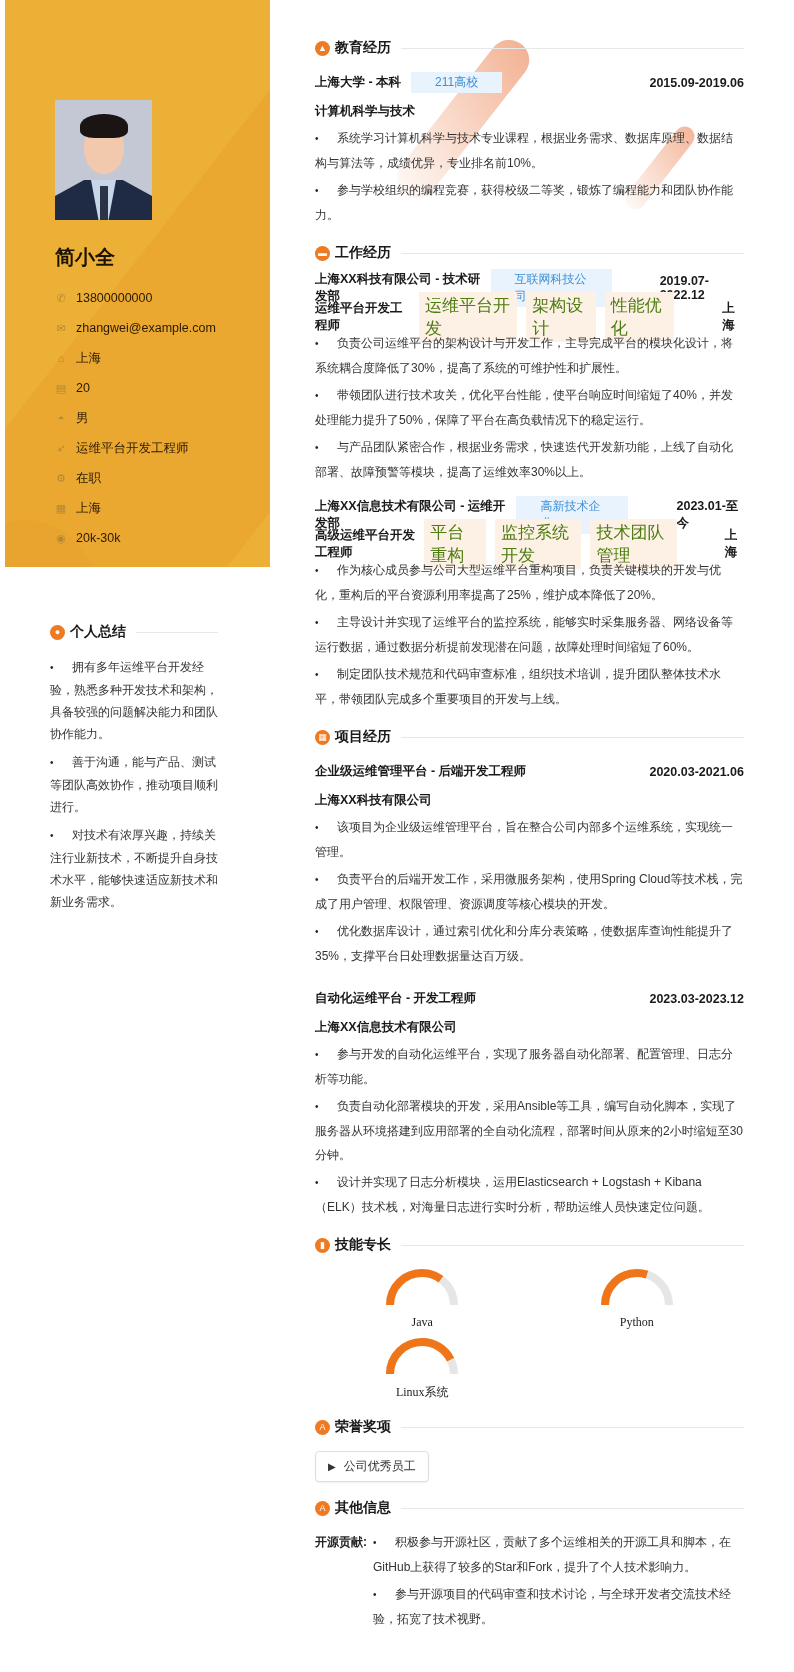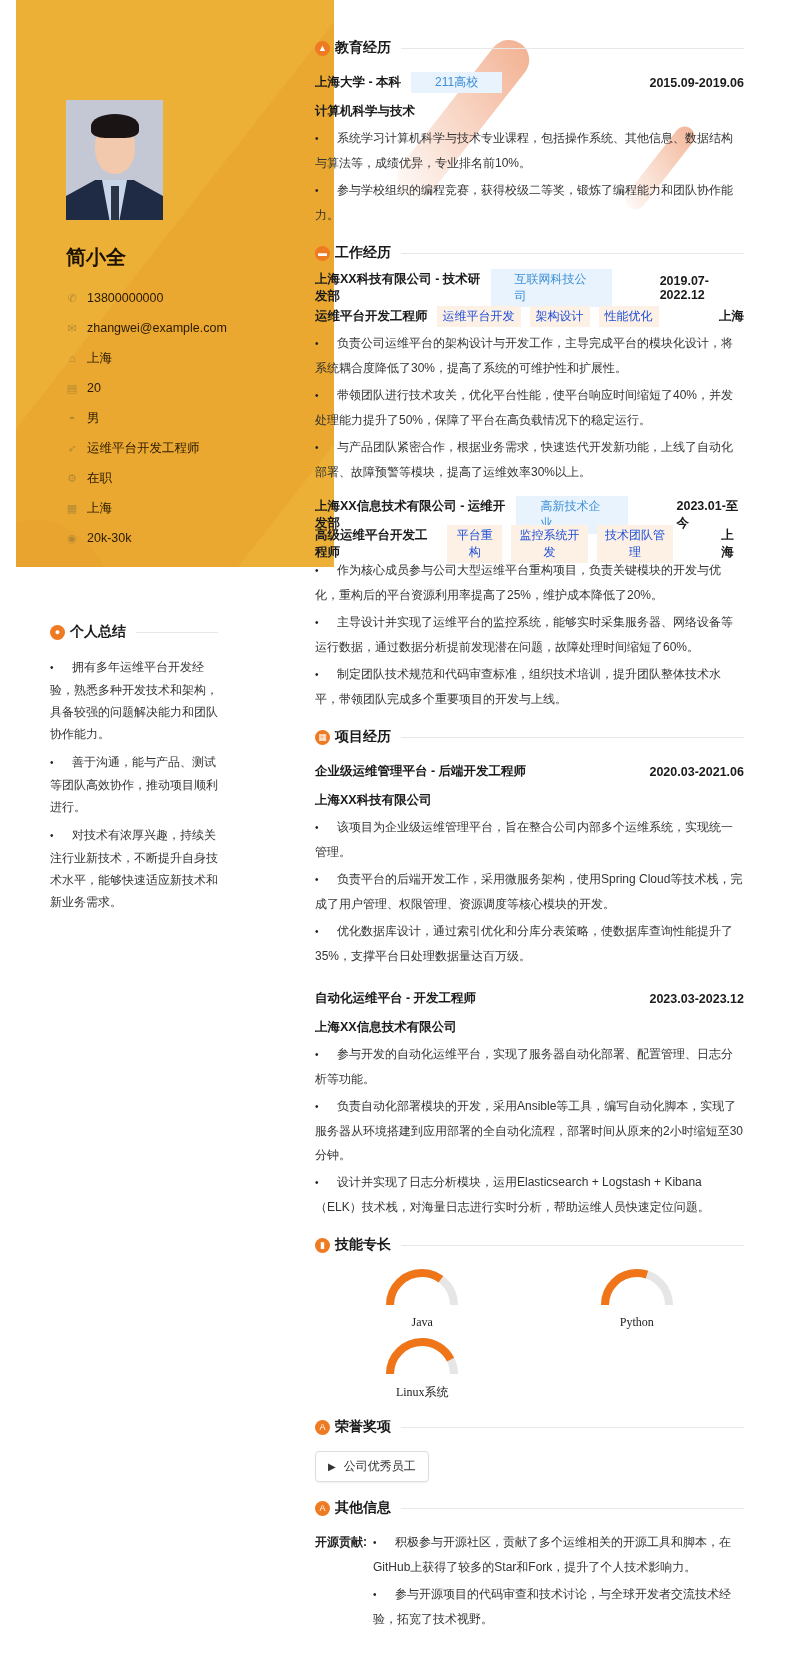--- a/index.html
+++ b/index.html
@@ -1,18 +1,18 @@
 <!DOCTYPE html>
 <html><head>
 <meta charset="utf-8">
 <style>
 *{box-sizing:border-box;margin:0;padding:0;}
 html,body{width:794px;background:#fff;}
 body{font-family:"Liberation Sans","DejaVu Sans",sans-serif;color:#222;font-size:12px;position:relative;width:794px;height:1672px;overflow:hidden;}
-.sidebar-top{position:absolute;left:16px;top:0;width:318px;height:567px;background:#ecb036;overflow:hidden;}
+.sidebar-top{position:absolute;left:5px;top:0;width:265px;height:567px;background:#ecb036;overflow:hidden;}
 .sidebar-top .stripe1{position:absolute;left:120px;top:-60px;width:260px;height:760px;background:#e9a22b;transform:rotate(38deg);opacity:.55;}
 .sidebar-top .stripe2{position:absolute;left:-60px;top:520px;width:160px;height:200px;background:#e7a02e;border-radius:50%;opacity:.5;}
 .photo{position:absolute;left:50px;top:100px;width:97px;height:120px;background:#c3c8d4;overflow:hidden;}
 .photo .suit{position:absolute;left:0;bottom:0;width:97px;height:40px;background:#1f2a44;clip-path:polygon(0 40%,30% 0,70% 0,100% 40%,100% 100%,0 100%);}
 .photo .shirt{position:absolute;left:36px;bottom:0;width:25px;height:40px;background:#c8d6ea;clip-path:polygon(0 0,100% 0,70% 100%,30% 100%);}
 .photo .tie{position:absolute;left:45px;bottom:0;width:8px;height:34px;background:#2b3346;}
 .photo .face{position:absolute;left:29px;top:22px;width:40px;height:52px;background:#f2c9ad;border-radius:45% 45% 48% 48%;}
 .photo .hair{position:absolute;left:25px;top:14px;width:48px;height:24px;background:#1a1414;border-radius:50% 50% 30% 30%;}
 .name{position:absolute;left:50px;top:244px;font-size:20px;font-weight:bold;color:#1c1204;}
 .contacts{position:absolute;left:50px;top:283px;}
@@ -27,21 +27,21 @@
 .summary li{font-size:12px;line-height:22px;color:#333;margin-bottom:6px;}
 .bul::before{content:"•";display:inline-block;width:22px;color:#222;font-size:10px;}
 .main{position:absolute;left:315px;top:36px;width:429px;}
 .deco1{position:absolute;left:443px;top:24px;width:40px;height:190px;background:linear-gradient(200deg,#f0a37e,rgba(247,205,180,0.1));border-radius:20px;transform:rotate(38deg);opacity:.85;}
 .deco2{position:absolute;left:650px;top:118px;width:20px;height:100px;background:linear-gradient(200deg,#f0a37e,rgba(247,205,180,0.1));border-radius:10px;transform:rotate(38deg);opacity:.8;}
 .sec{margin-bottom:14px;}
 .row{display:flex;align-items:center;justify-content:space-between;height:29px;gap:48px;}
 .row .l{display:flex;align-items:center;}
 .bold{font-weight:bold;font-size:12.5px;color:#1a1a1a;}
 .tag-blue{background:#e8f3fd;color:#3d8fd6;font-size:12px;padding:2px 24px;margin-left:10px;}
-.tag-or{background:#fdf1e6;color:#1d4ed8;font-size:12px;padding:2px 6px;margin-left:9px;text-align:center;}
+.tag-or{background:#fdf1e6;color:#4d7c0f;font-size:17px;padding:2px 6px;margin-left:9px;}
 ul.b{list-style:none;}
 ul.b li{font-size:12px;line-height:24px;color:#333;margin-bottom:3px;}
 .entry{margin-top:8px;}
 .entry + .entry{margin-top:16px;}
 .skills{display:grid;grid-template-columns:1fr 1fr;row-gap:6px;margin-top:10px;}
 .skill{display:flex;flex-direction:column;align-items:center;}
 .skill svg{display:block;}
 .skill .lbl{font-size:12px;color:#222;margin-top:6px;font-family:Liberation Serif, serif;}
 .award{display:inline-flex;align-items:center;border:1px solid #ddd;border-radius:4px;padding:6px 12px;font-size:12px;color:#333;margin-top:12px;box-shadow:0 1px 2px rgba(0,0,0,.06);}
 .award .tri{font-size:10px;margin-right:8px;}
@@ -131,21 +131,21 @@
           <div class="l">
             <span class="bold">上海大学 - 本科</span>
             <span class="tag-blue">211高校</span>
           </div>
           <span class="bold">2015.09-2019.06</span>
         </div>
       <div class="row">
           <span class="bold">计算机科学与技术</span>
         </div>
       <ul class="b">
-        <li class="bul">系统学习计算机科学与技术专业课程，包括操作系统、其他信息、数据结构与算法等，成绩优异，专业排名前10%。</li>
+        <li class="bul">系统学习计算机科学与技术专业课程，根据业务需求、数据库原理、数据结构与算法等，成绩优异，专业排名前10%。</li>
         <li class="bul">参与学校组织的编程竞赛，获得校级二等奖，锻炼了编程能力和团队协作能力。</li>
       </ul>
     </div>
   </div>
 
   <div class="sec">
     <div class="sec-head">
       <span class="bubble">▬</span>
       <span class="t">工作经历</span>
       <span class="line"></span>

